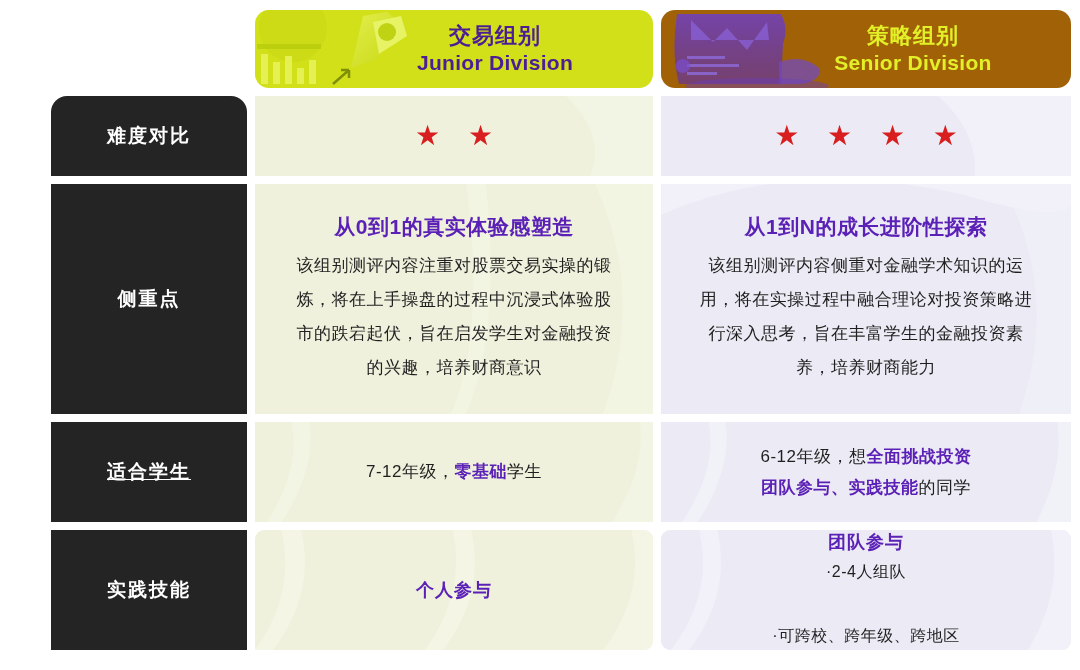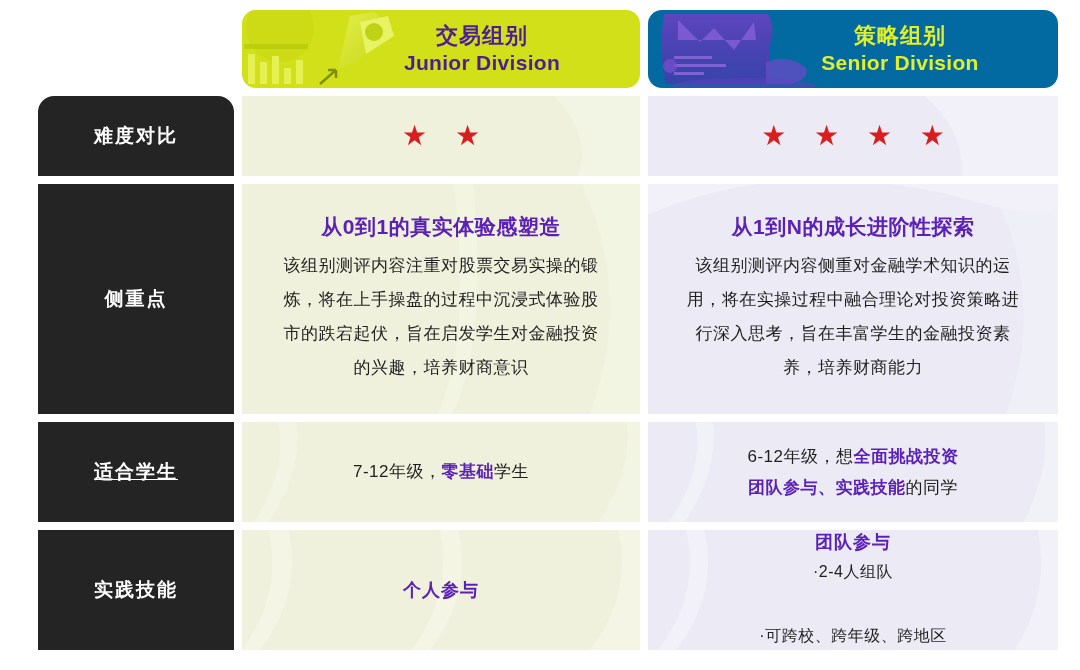--- a/index.html
+++ b/index.html
@@ -12,40 +12,40 @@
   }
   .sheet {
     position: relative;
     width: 1080px; height: 670px;
     background: #ffffff;
   }
 
   
   .grid {
     position: absolute;
-    left: 4px; top: 0;
+    left: 17px; top: 0;
     width: 888px; height: 670px;
     display: grid;
     grid-template-columns: 34px 196px 8px 398px 8px 410px 26px;
     grid-template-rows: 10px 78px 8px 80px 8px 230px 8px 100px 8px 120px 20px;
   }
 
   
   .hdr {
     grid-row: 2;
     border-radius: 14px;
     position: relative;
     overflow: hidden;
     display: flex;
     align-items: center;
     justify-content: flex-end;
     padding-right: 28px;
   }
   .hdr-left  { grid-column: 4; background: #d2e019; }
-  .hdr-right { grid-column: 6; background: #0369a1; }
+  .hdr-right { grid-column: 6; background: #a16207; }
 
   .hdr-titles {
     position: relative;
     z-index: 3;
     text-align: center;
     width: 260px;
     line-height: 1.15;
   }
   .hdr-cn {
     font-size: 22px;
@@ -95,21 +95,21 @@
     justify-content: center;
     position: relative;
     overflow: hidden;
     text-align: center;
   }
   .cell-l { grid-column: 4; background: #eff1dc; }
   .cell-r { grid-column: 6; background: #ecebf5; }
   .r1 { grid-row: 4; }
   .r2 { grid-row: 6; }
   .r3 { grid-row: 8; }
-  .r4 { grid-row: 10; }
+  .r4 { grid-row: 10; border-radius: 9px; }
 
   .cell-l.r4 { border-bottom-left-radius: 2px; }
 
   
   .swoosh {
     position: absolute;
     inset: 0;
     z-index: 0;
     pointer-events: none;
   }

